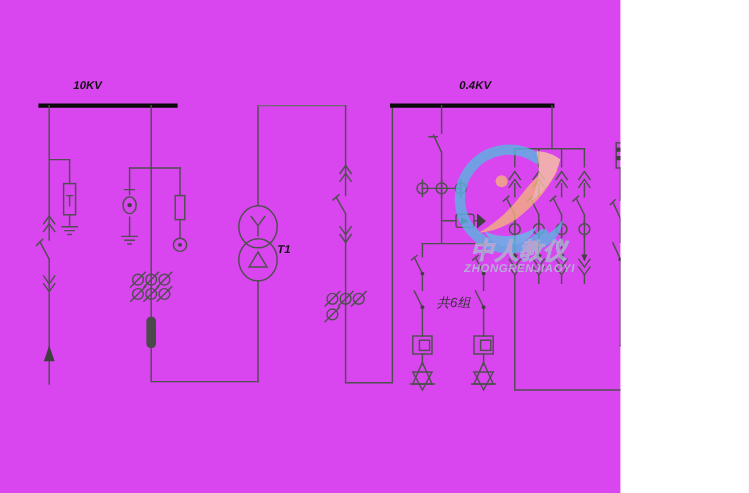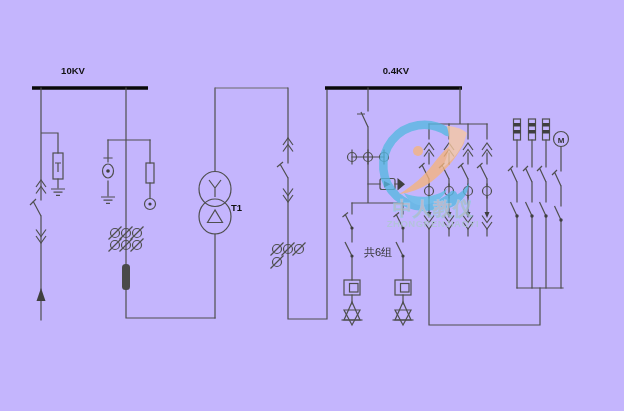--- a/index.html
+++ b/index.html
@@ -1,17 +1,17 @@
 <!DOCTYPE html>
 <html><head>
 <meta charset="utf-8">
 <style>
   html,body{margin:0;padding:0;background:#fff;}
-  #stage{position:relative;width:624px;height:411px;background:#c4b5fd;overflow:hidden;
-         font-family:"Liberation Sans",sans-serif;}
+  #stage{position:relative;width:517px;height:411px;background:#d946ef;overflow:hidden;
+         font-family:"Liberation Sans",sans-serif;font-style:italic;}
   svg{position:absolute;left:0;top:0;}
   .ln{stroke:#4f4f4f;stroke-width:1.2;fill:none;stroke-linecap:square;}
   .lnthin{stroke:#6a6a6a;stroke-width:1.1;fill:none;}
   .bus{stroke:#0a0a0a;stroke-width:3.4;fill:none;}
   .sym{stroke:#4f4f4f;stroke-width:1.2;fill:none;}
   .symf{fill:#3f3f3f;stroke:none;}
   .lbl{font-family:"Liberation Sans",sans-serif;font-weight:bold;font-size:9.5px;fill:#111;}
   .small-lbl{font-family:"Liberation Sans",sans-serif;font-size:11px;fill:#333;}
   .motor-lbl{font-family:"Liberation Sans",sans-serif;font-weight:bold;font-size:8px;fill:#333;}
   .wm-cn{font-family:"Liberation Sans",sans-serif;font-weight:bold;font-size:19px;

